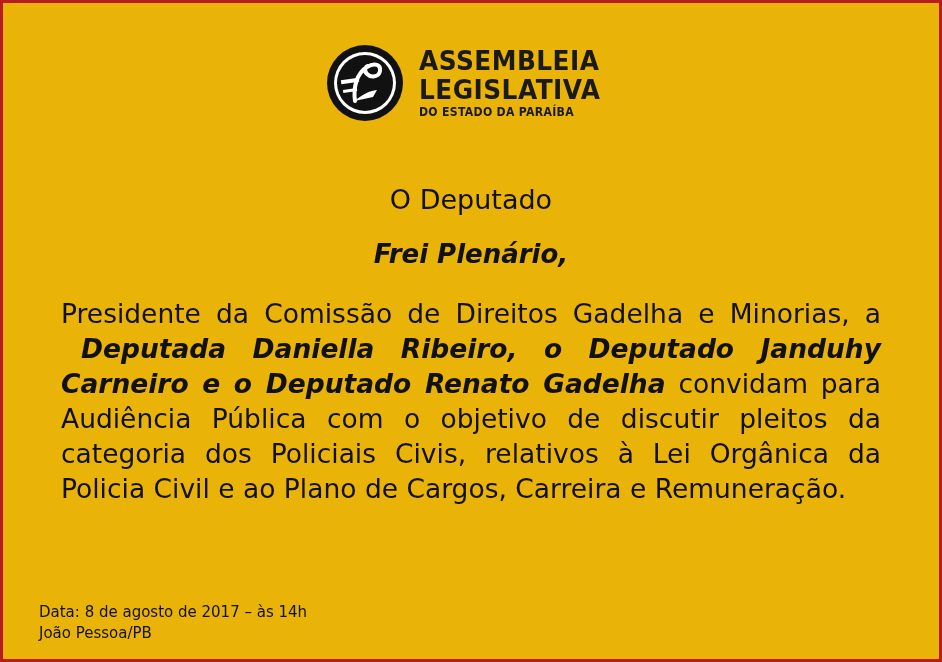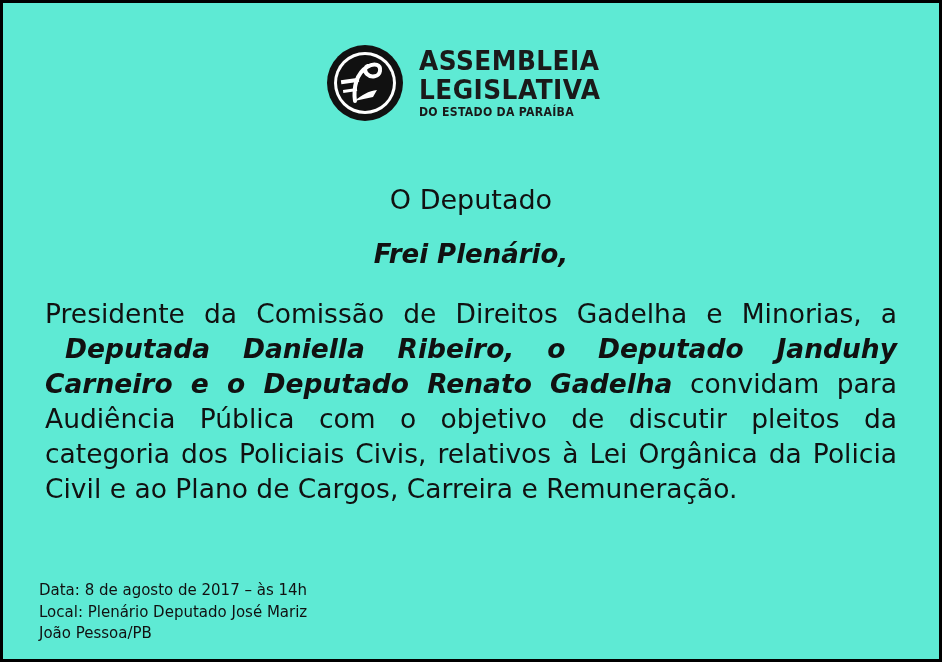--- a/index.html
+++ b/index.html
@@ -8,22 +8,22 @@
     background: #ffffff;
   }
   body {
     font-family: "DejaVu Sans", sans-serif;
   }
   #invite-card {
     position: relative;
     width: 942px;
     height: 662px;
     box-sizing: border-box;
-    background: #5eead4;
-    border: 3px solid #000000;
+    background: #eab308;
+    border: 3px solid #b91c1c;
     overflow: hidden;
   }
   .logo-block {
     display: flex;
     align-items: center;
     justify-content: center;
     gap: 14px;
     padding-top: 40px;
     padding-bottom: 6px;
   }
@@ -53,21 +53,21 @@
   .logo-line3 {
     font-family: "DejaVu Sans", sans-serif;
     font-weight: bold;
     font-size: 11.5px;
     letter-spacing: 0.3px;
     margin-top: 4px;
     transform: scaleX(0.95);
     transform-origin: left center;
   }
   .body-area {
-    padding: 0 36px;
+    padding: 0 52px;
   }
   .line-deputado {
     text-align: center;
     font-size: 27px;
     color: #111;
     margin-top: 55px;
     font-weight: normal;
   }
   .line-name {
     text-align: center;
@@ -139,18 +139,17 @@
 
   <div class="body-area">
     <div class="line-deputado">O Deputado</div>
     <div class="line-name">Frei Plenário,</div>
     <div class="paragraph"><span>Presidente da Comissão de Direitos Gadelha e Minorias, a </span><b>Deputada Daniella Ribeiro, o Deputado Janduhy Carneiro e o Deputado Renato Gadelha</b><span> convidam para Audiência Pública com o objetivo de discutir pleitos da categoria dos Policiais Civis, relativos à Lei Orgânica da Policia Civil e ao Plano de Cargos, Carreira e Remuneração.</span></div>
   </div>
 
   <div class="footer">
     <div class="footer-left">
       <div>Data: 8 de agosto de 2017 – às 14h</div>
-      <div>Local: Plenário Deputado José Mariz</div>
       <div>João Pessoa/PB</div>
     </div>
   </div>
 
 </div>
 
 </body></html>

